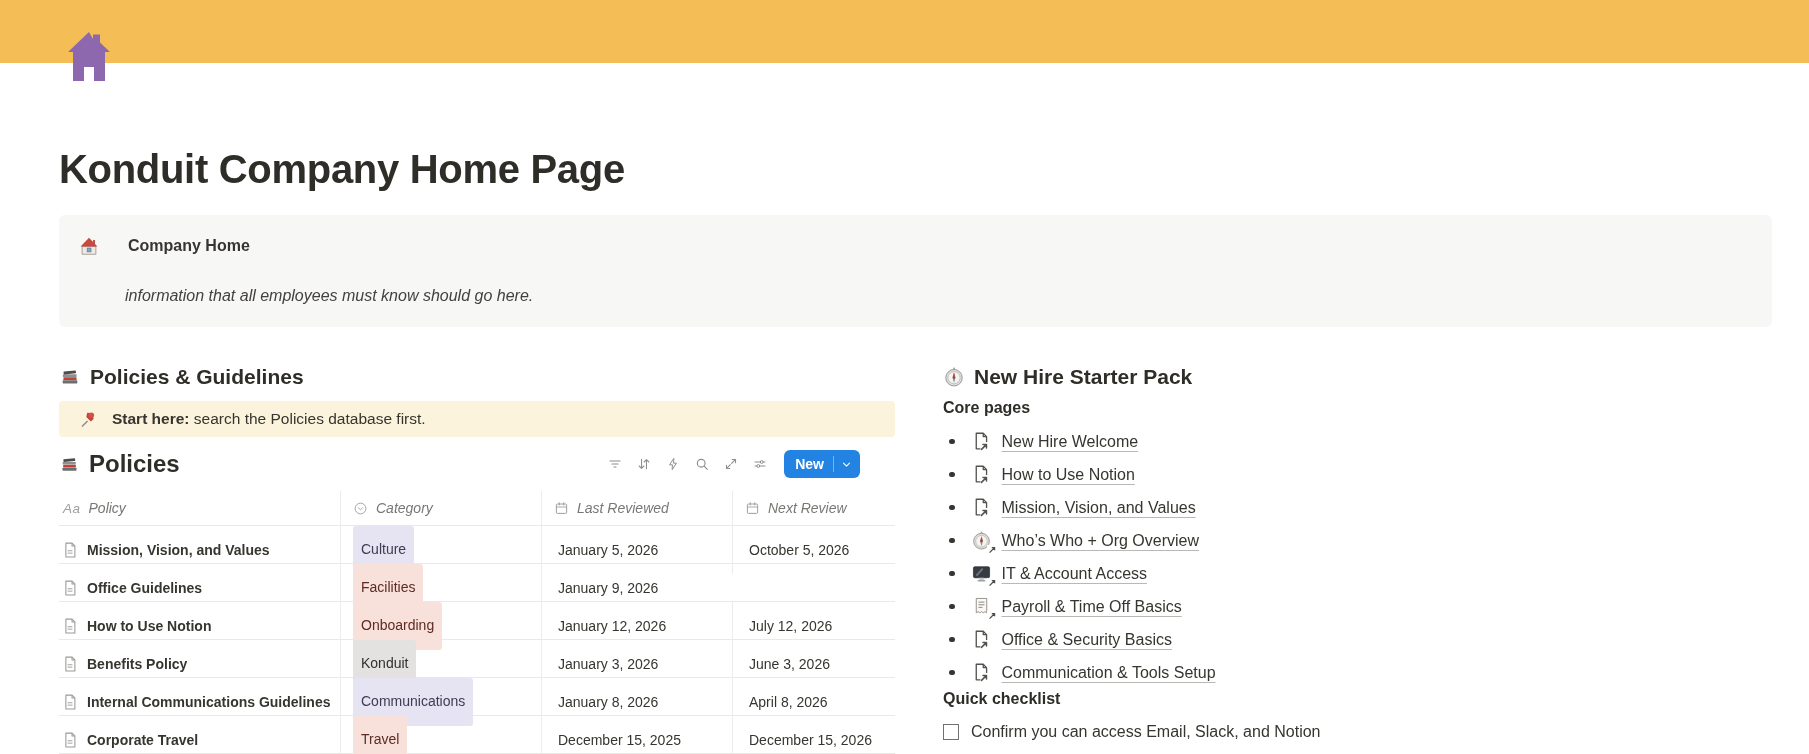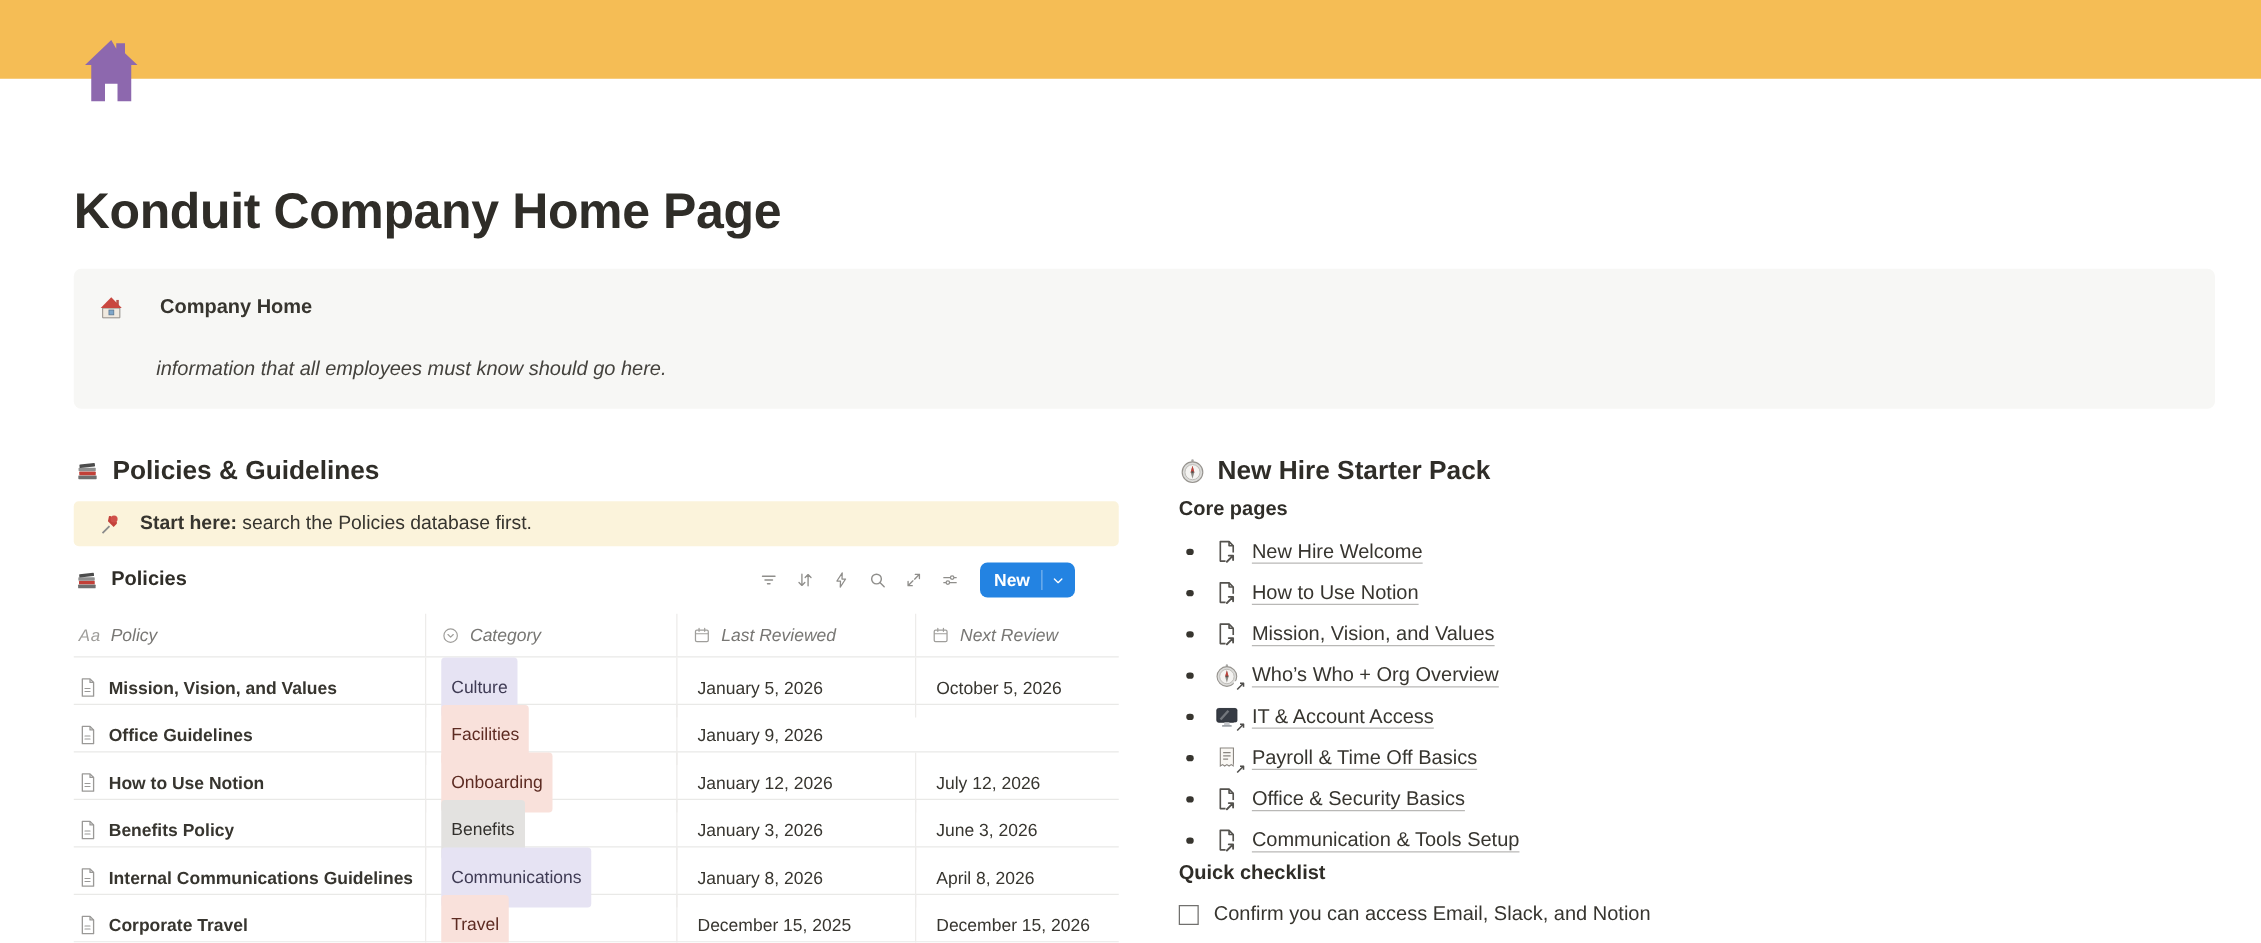--- a/index.html
+++ b/index.html
@@ -33,21 +33,21 @@
   
   .callout-yellow{
     margin-top:11px;height:36px;background:#FBF3DB;border-radius:4px;
     display:flex;align-items:center;gap:14px;padding:0 16px 0 19px;box-sizing:border-box;
     font-size:15.5px;
   }
   .callout-yellow .ic{width:20px;height:20px;flex:none;}
   .callout-bold{font-weight:700;}
   
   .db-header{margin-top:12px;height:30px;display:flex;align-items:center;justify-content:space-between;padding-right:35px;}
-  .db-title{display:flex;align-items:center;gap:9px;font-size:16px;font-weight:700;color:#2F2D28;cursor:pointer;}
+  .db-title{display:flex;align-items:center;gap:9px;font-size:24px;font-weight:700;color:#2F2D28;cursor:pointer;}
   .db-title .ic{width:21px;height:21px;flex:none;}
   .db-toolbar{display:flex;align-items:center;gap:13px;color:#8F8E8B;}
   .db-toolbar .ic{width:16px;height:16px;cursor:pointer;}
   .new-btn{
     display:flex;align-items:center;height:28px;margin-left:3px;border:none;border-radius:6px;
     background:#2383E2;color:#fff;font-family:inherit;font-size:14px;font-weight:700;
     padding:0 7px 0 11px;cursor:pointer;
   }
   .new-btn .btn-divider{width:1px;height:16px;background:rgba(255,255,255,0.4);margin:0 6px 0 9px;}
   .new-btn .ic{width:13px;height:13px;color:#fff;}
@@ -331,21 +331,21 @@
     <div class="td td-date">July 12, 2026</div>
   </div>
               <div class="tr">
     <div class="td td-policy">
       <svg class="ic">
                     <use href="#icon-doc"></use>
                   </svg>
       <span class="policy-name">Benefits Policy</span>
     </div>
     <div class="td td-category">
-      <span class="tag tag-gray">Benefits</span>
+      <span class="tag tag-gray">Konduit</span>
     </div>
     <div class="td td-date">January 3, 2026</div>
     <div class="td td-date">June 3, 2026</div>
   </div>
               <div class="tr">
     <div class="td td-policy">
       <svg class="ic">
                     <use href="#icon-doc"></use>
                   </svg>
       <span class="policy-name">Internal Communications Guidelines</span>

